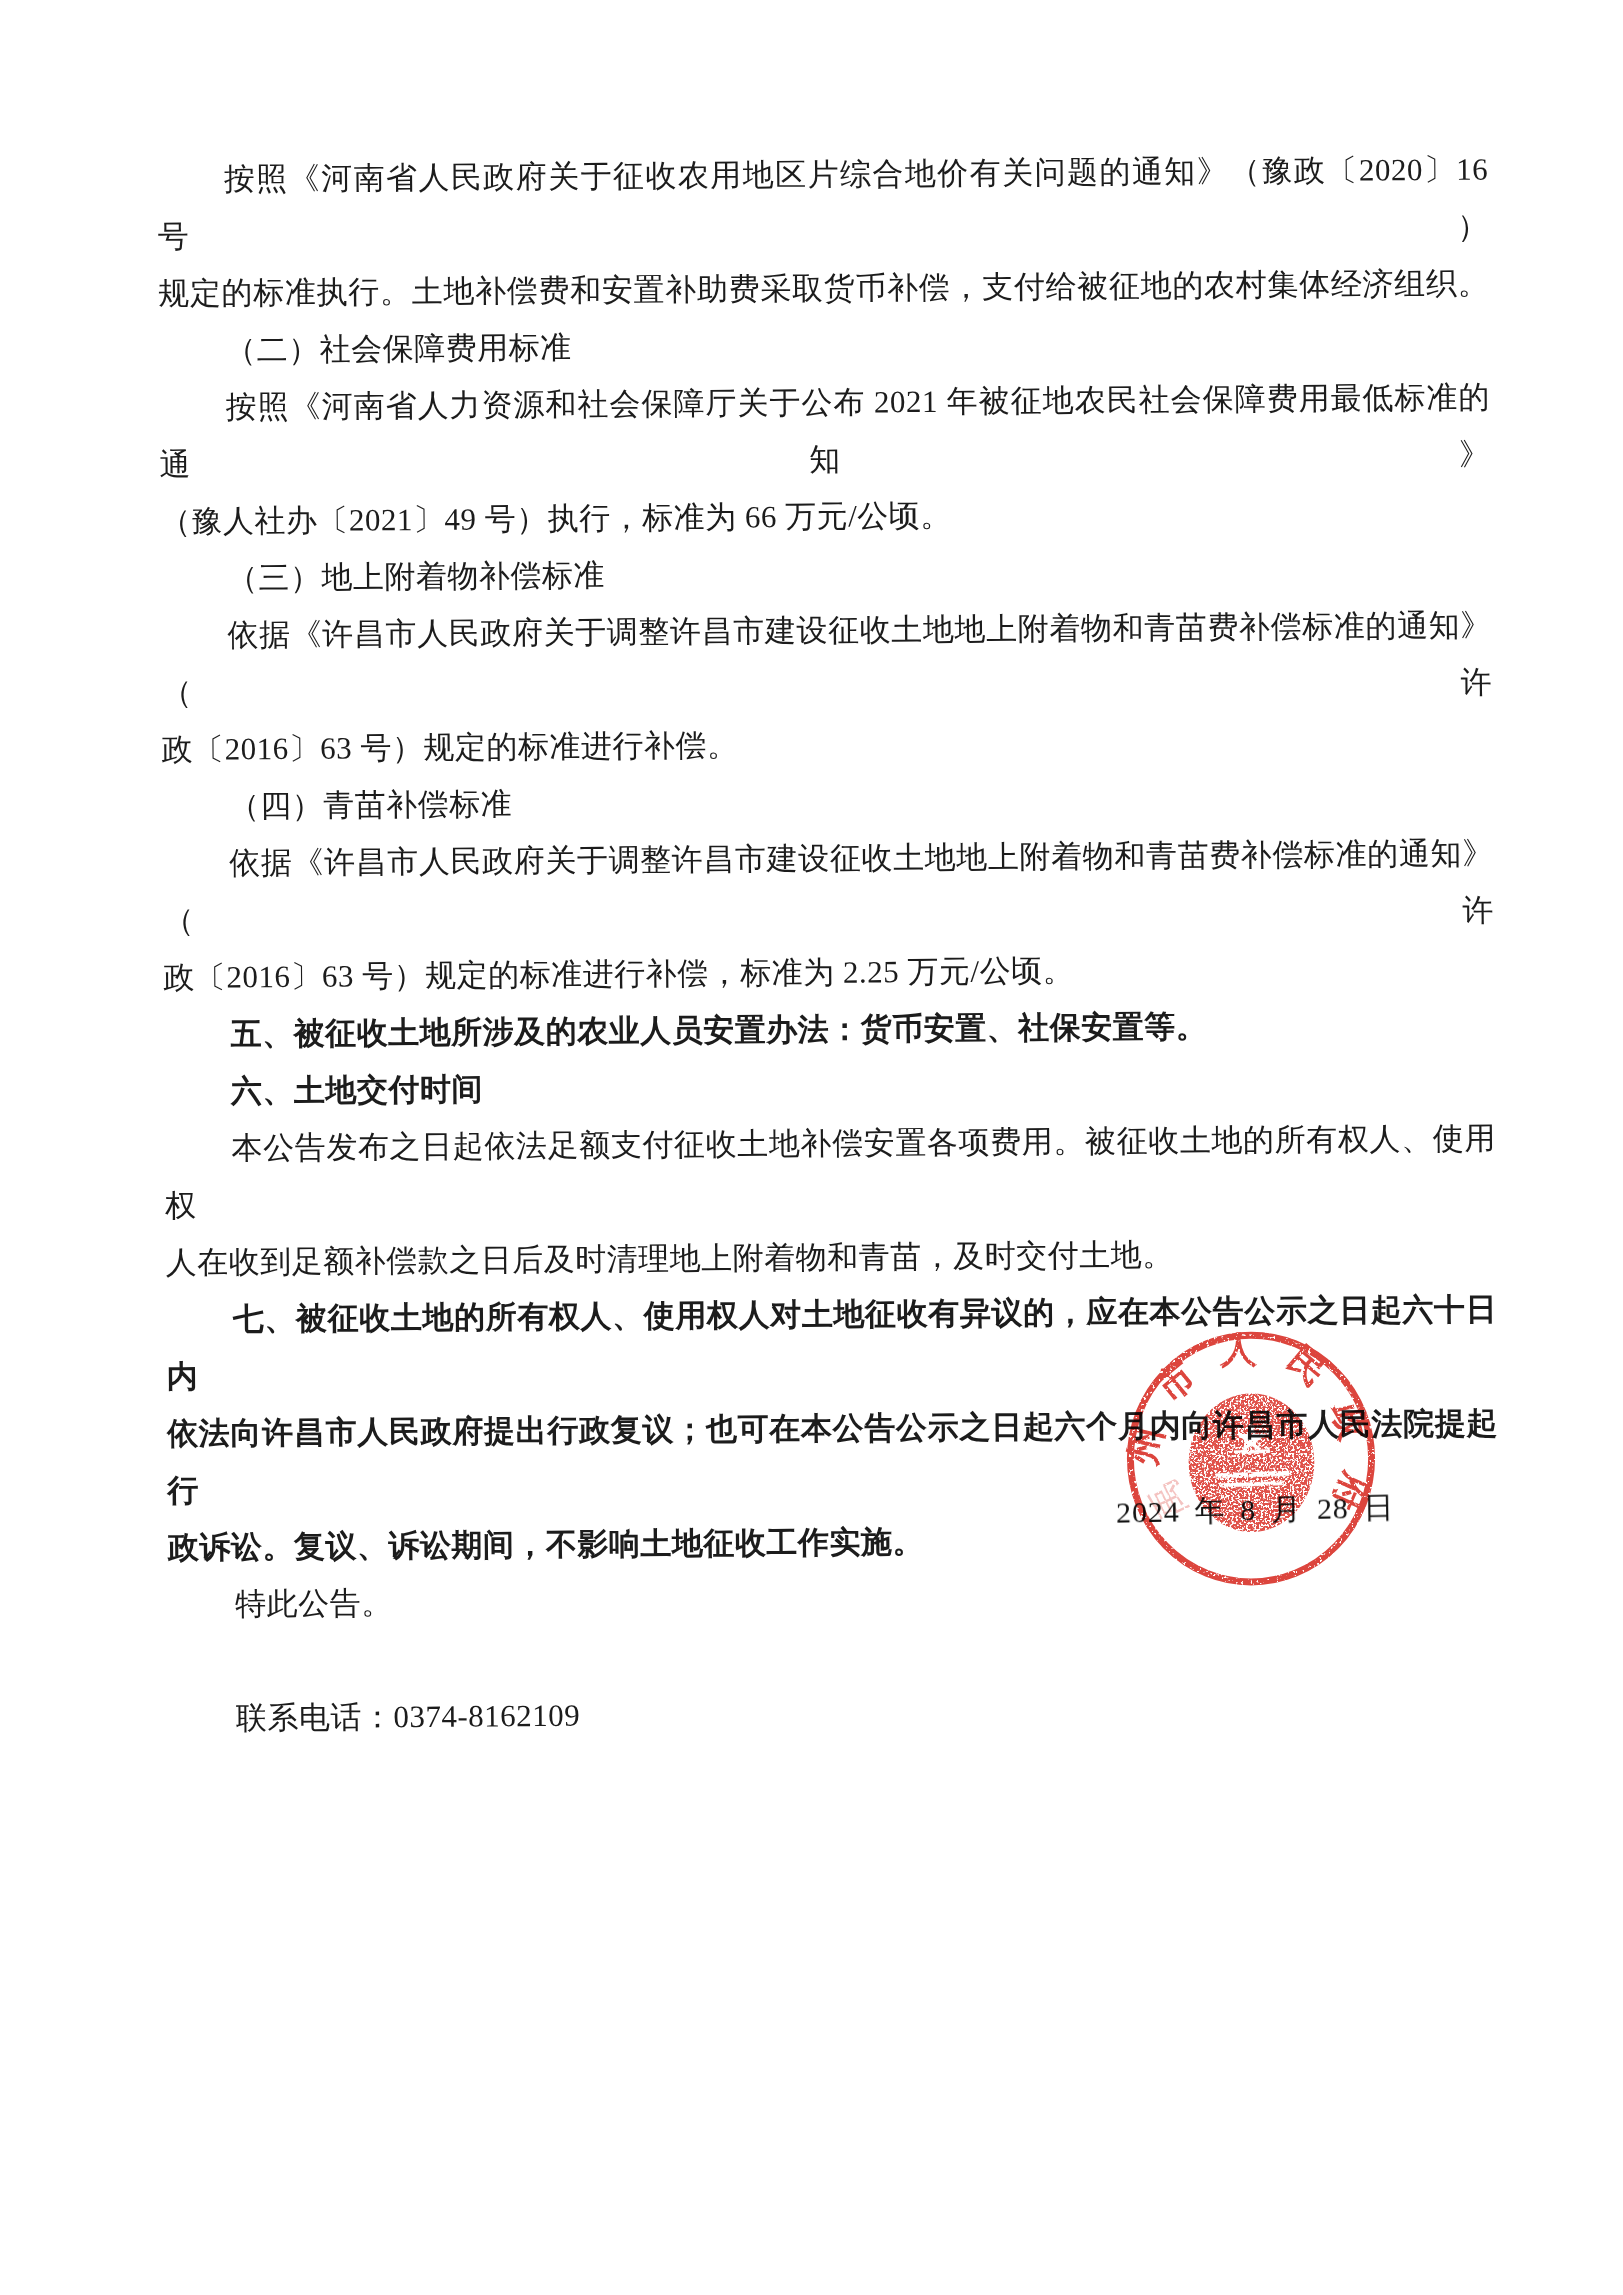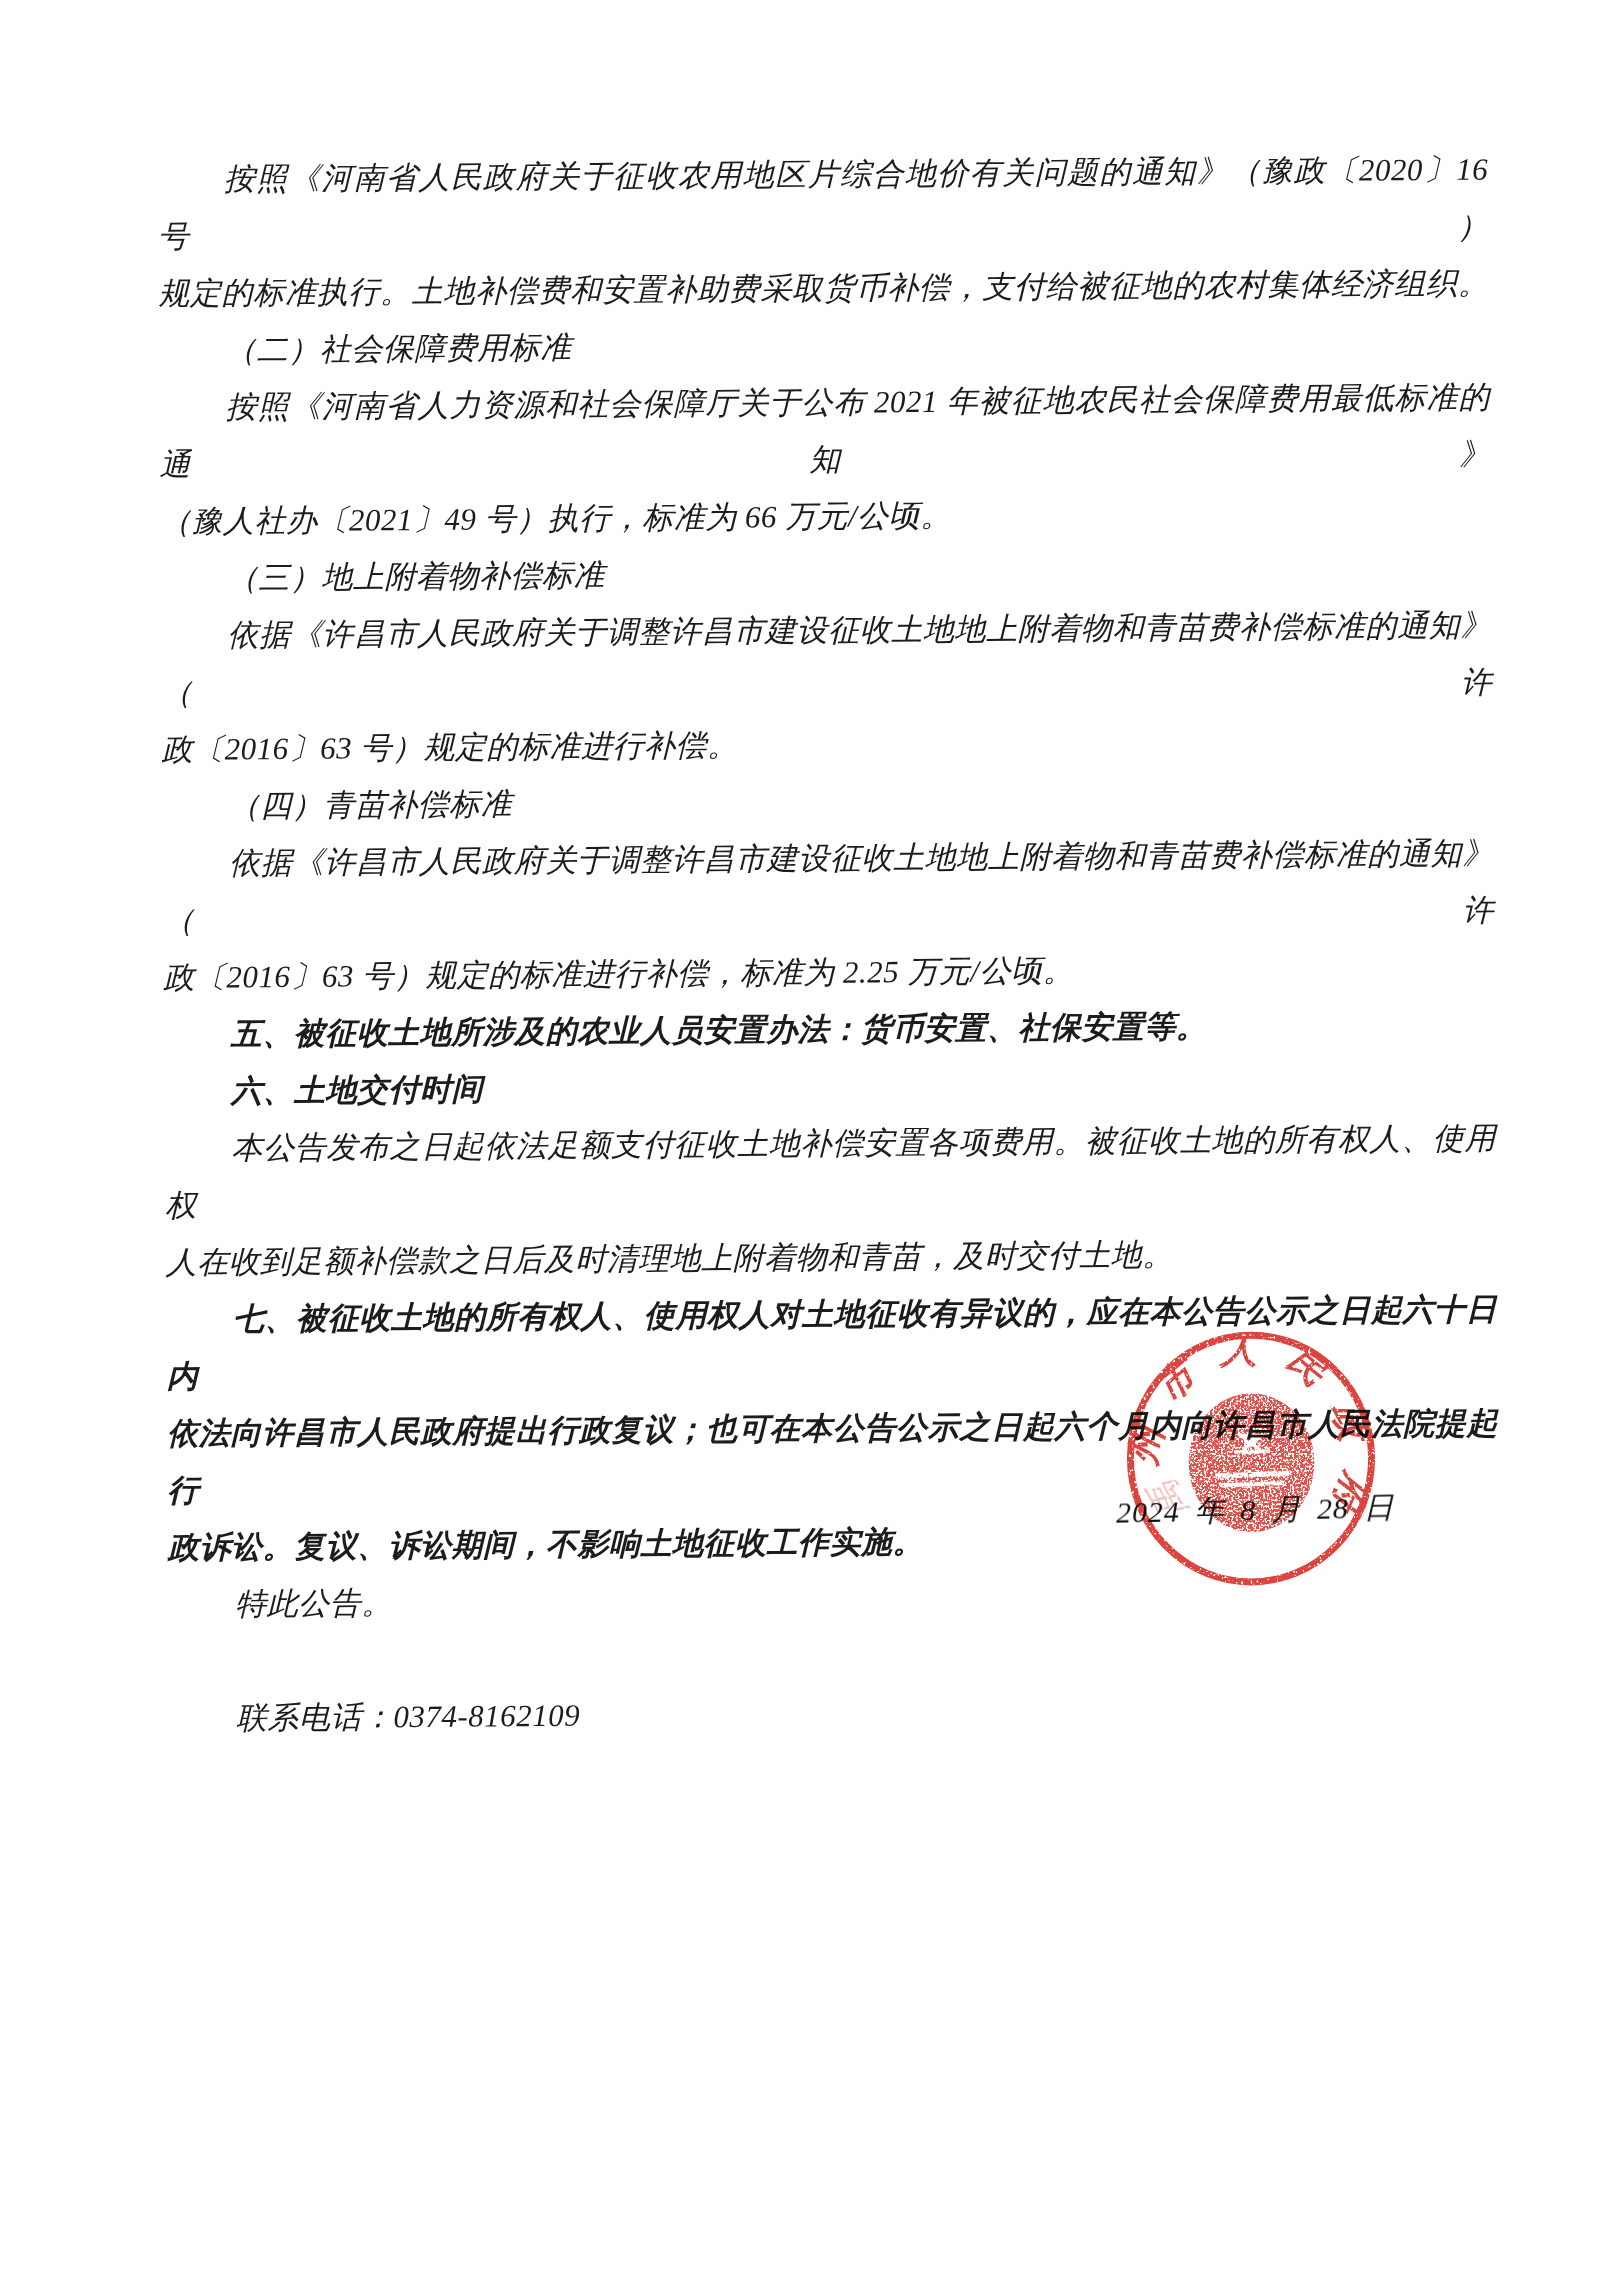--- a/index.html
+++ b/index.html
@@ -8,21 +8,20 @@
     background: #ffffff;
   }
   .page {
     position: relative;
     width: 1623px;
     height: 2295px;
     background: #ffffff;
     overflow: hidden;
     font-family: "Liberation Serif", "DejaVu Serif", serif;
     color: #1c1c1c;
-    font-style: italic;
   }
   .text-block {
     position: absolute;
     left: 157px;
     top: 151px;
     width: 1331px;
     transform: rotate(-0.45deg);
     transform-origin: 0 0;
   }
   .line {

